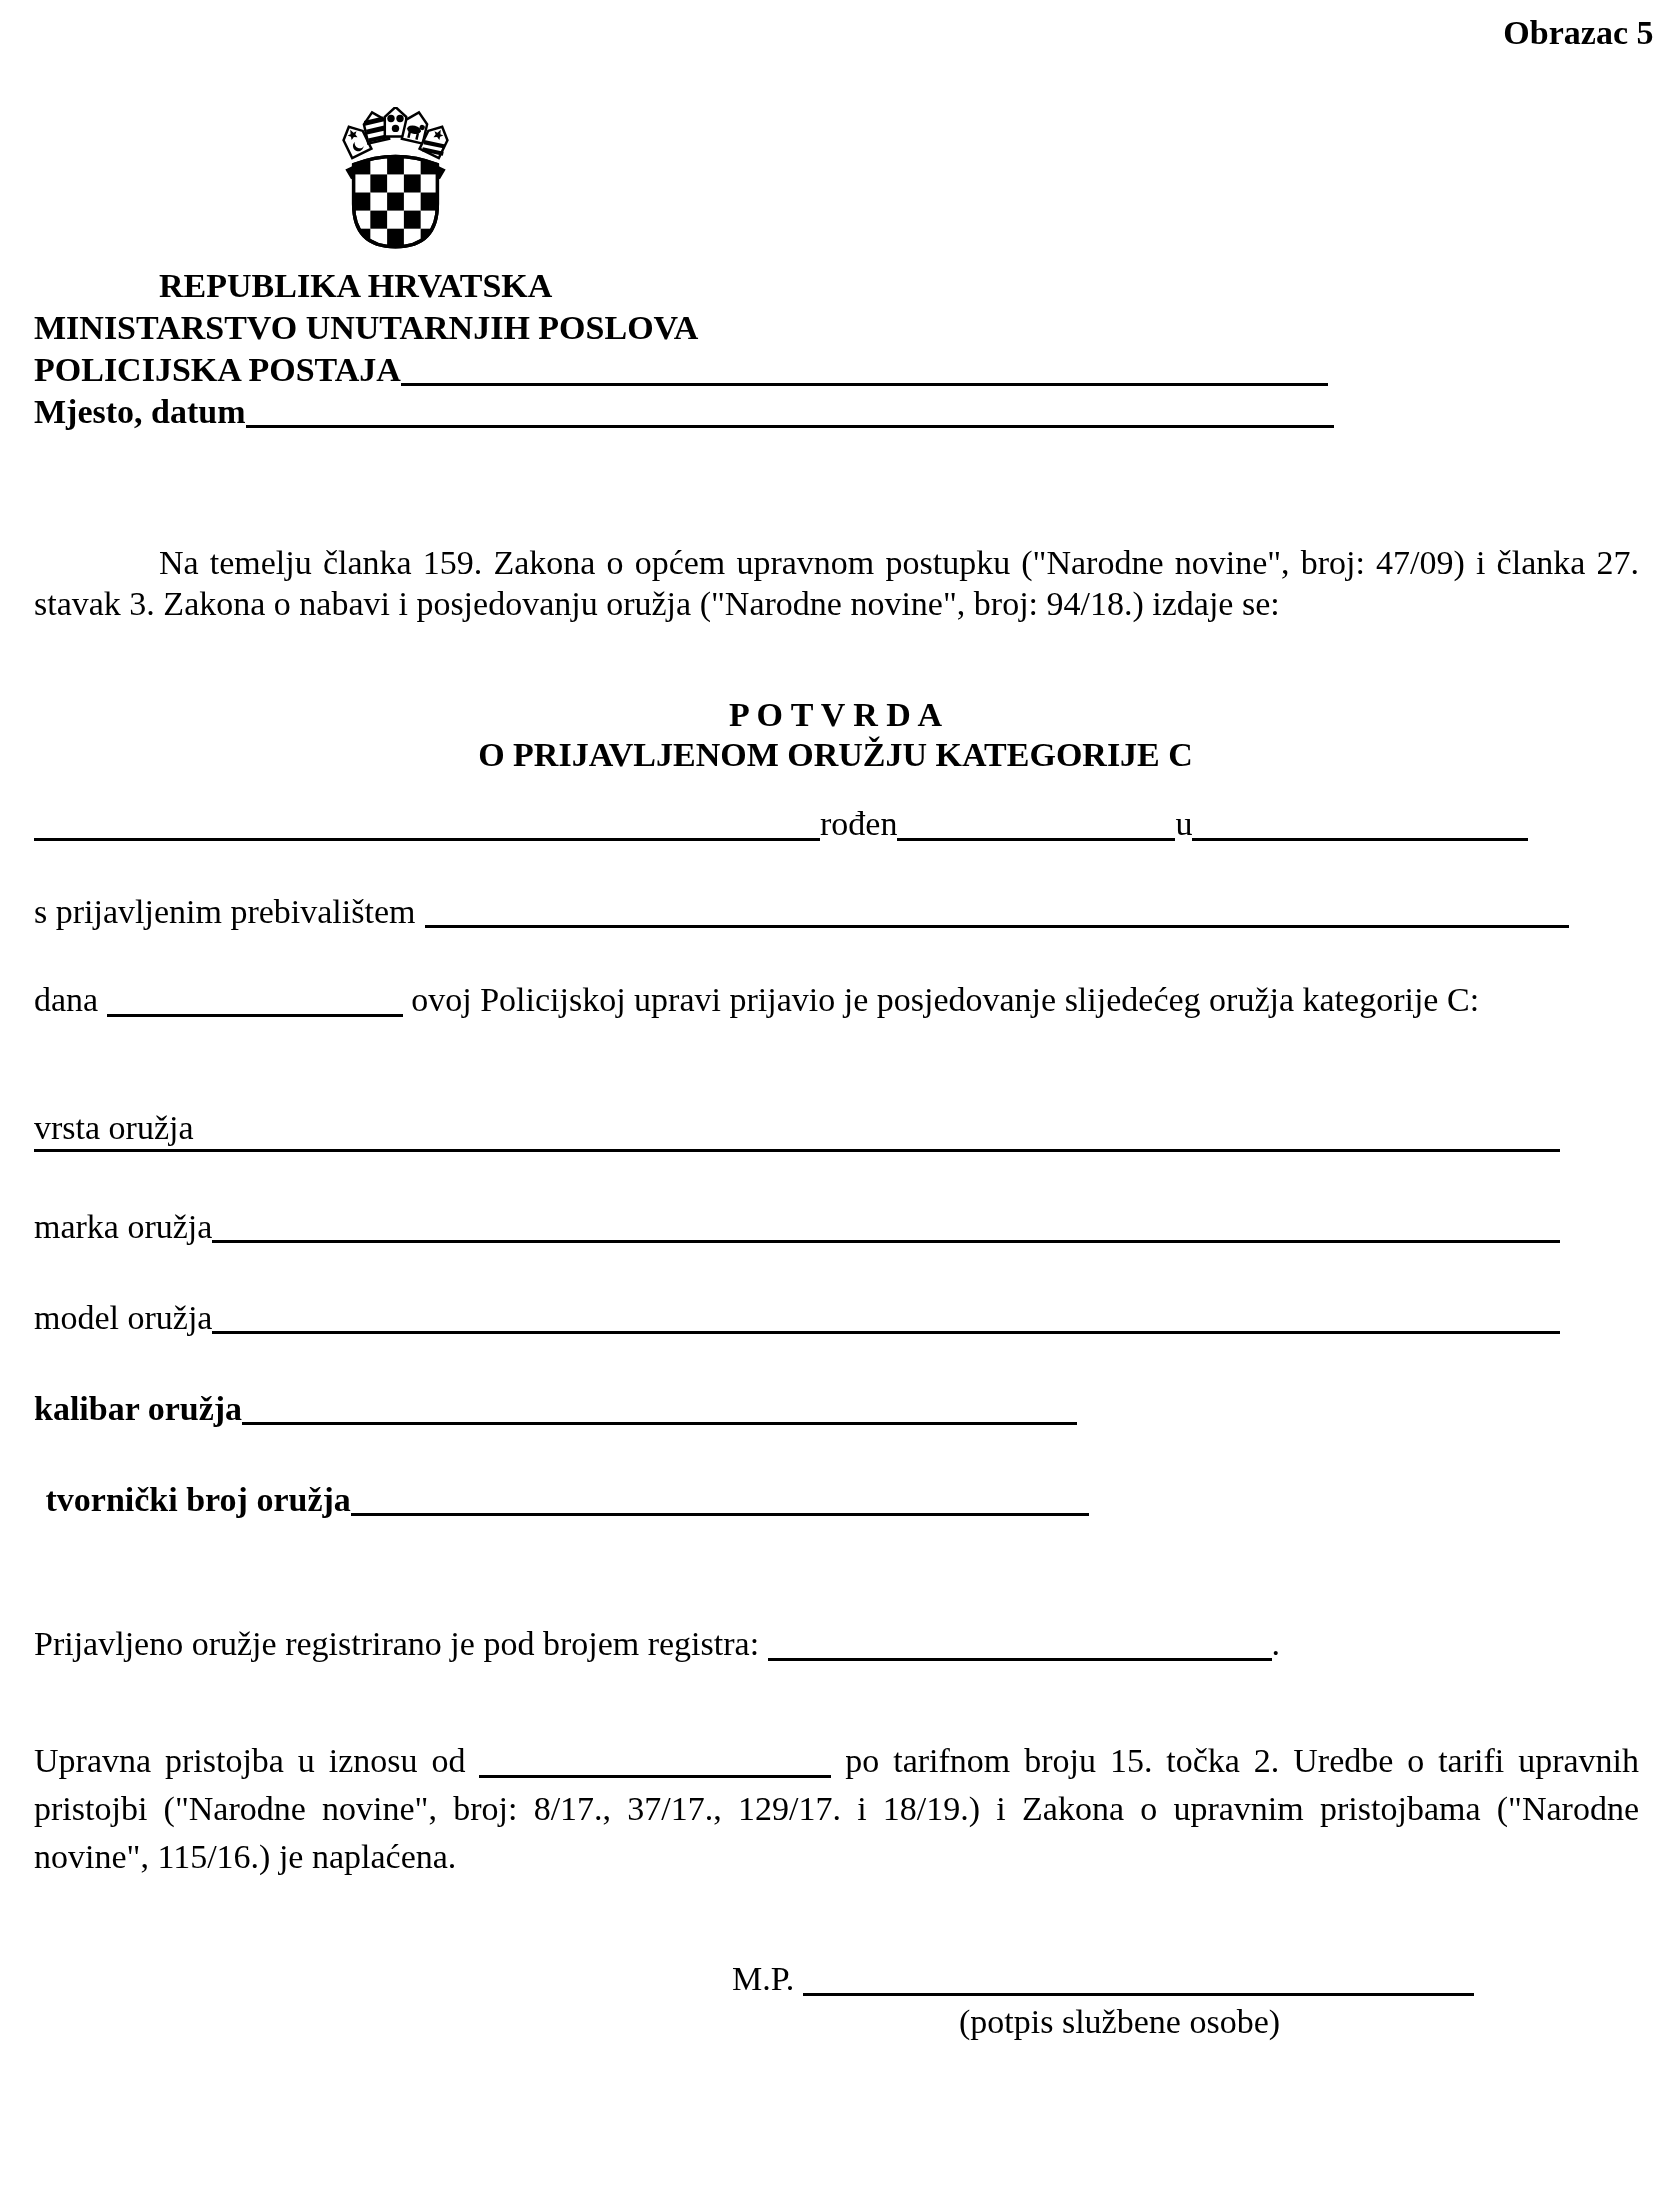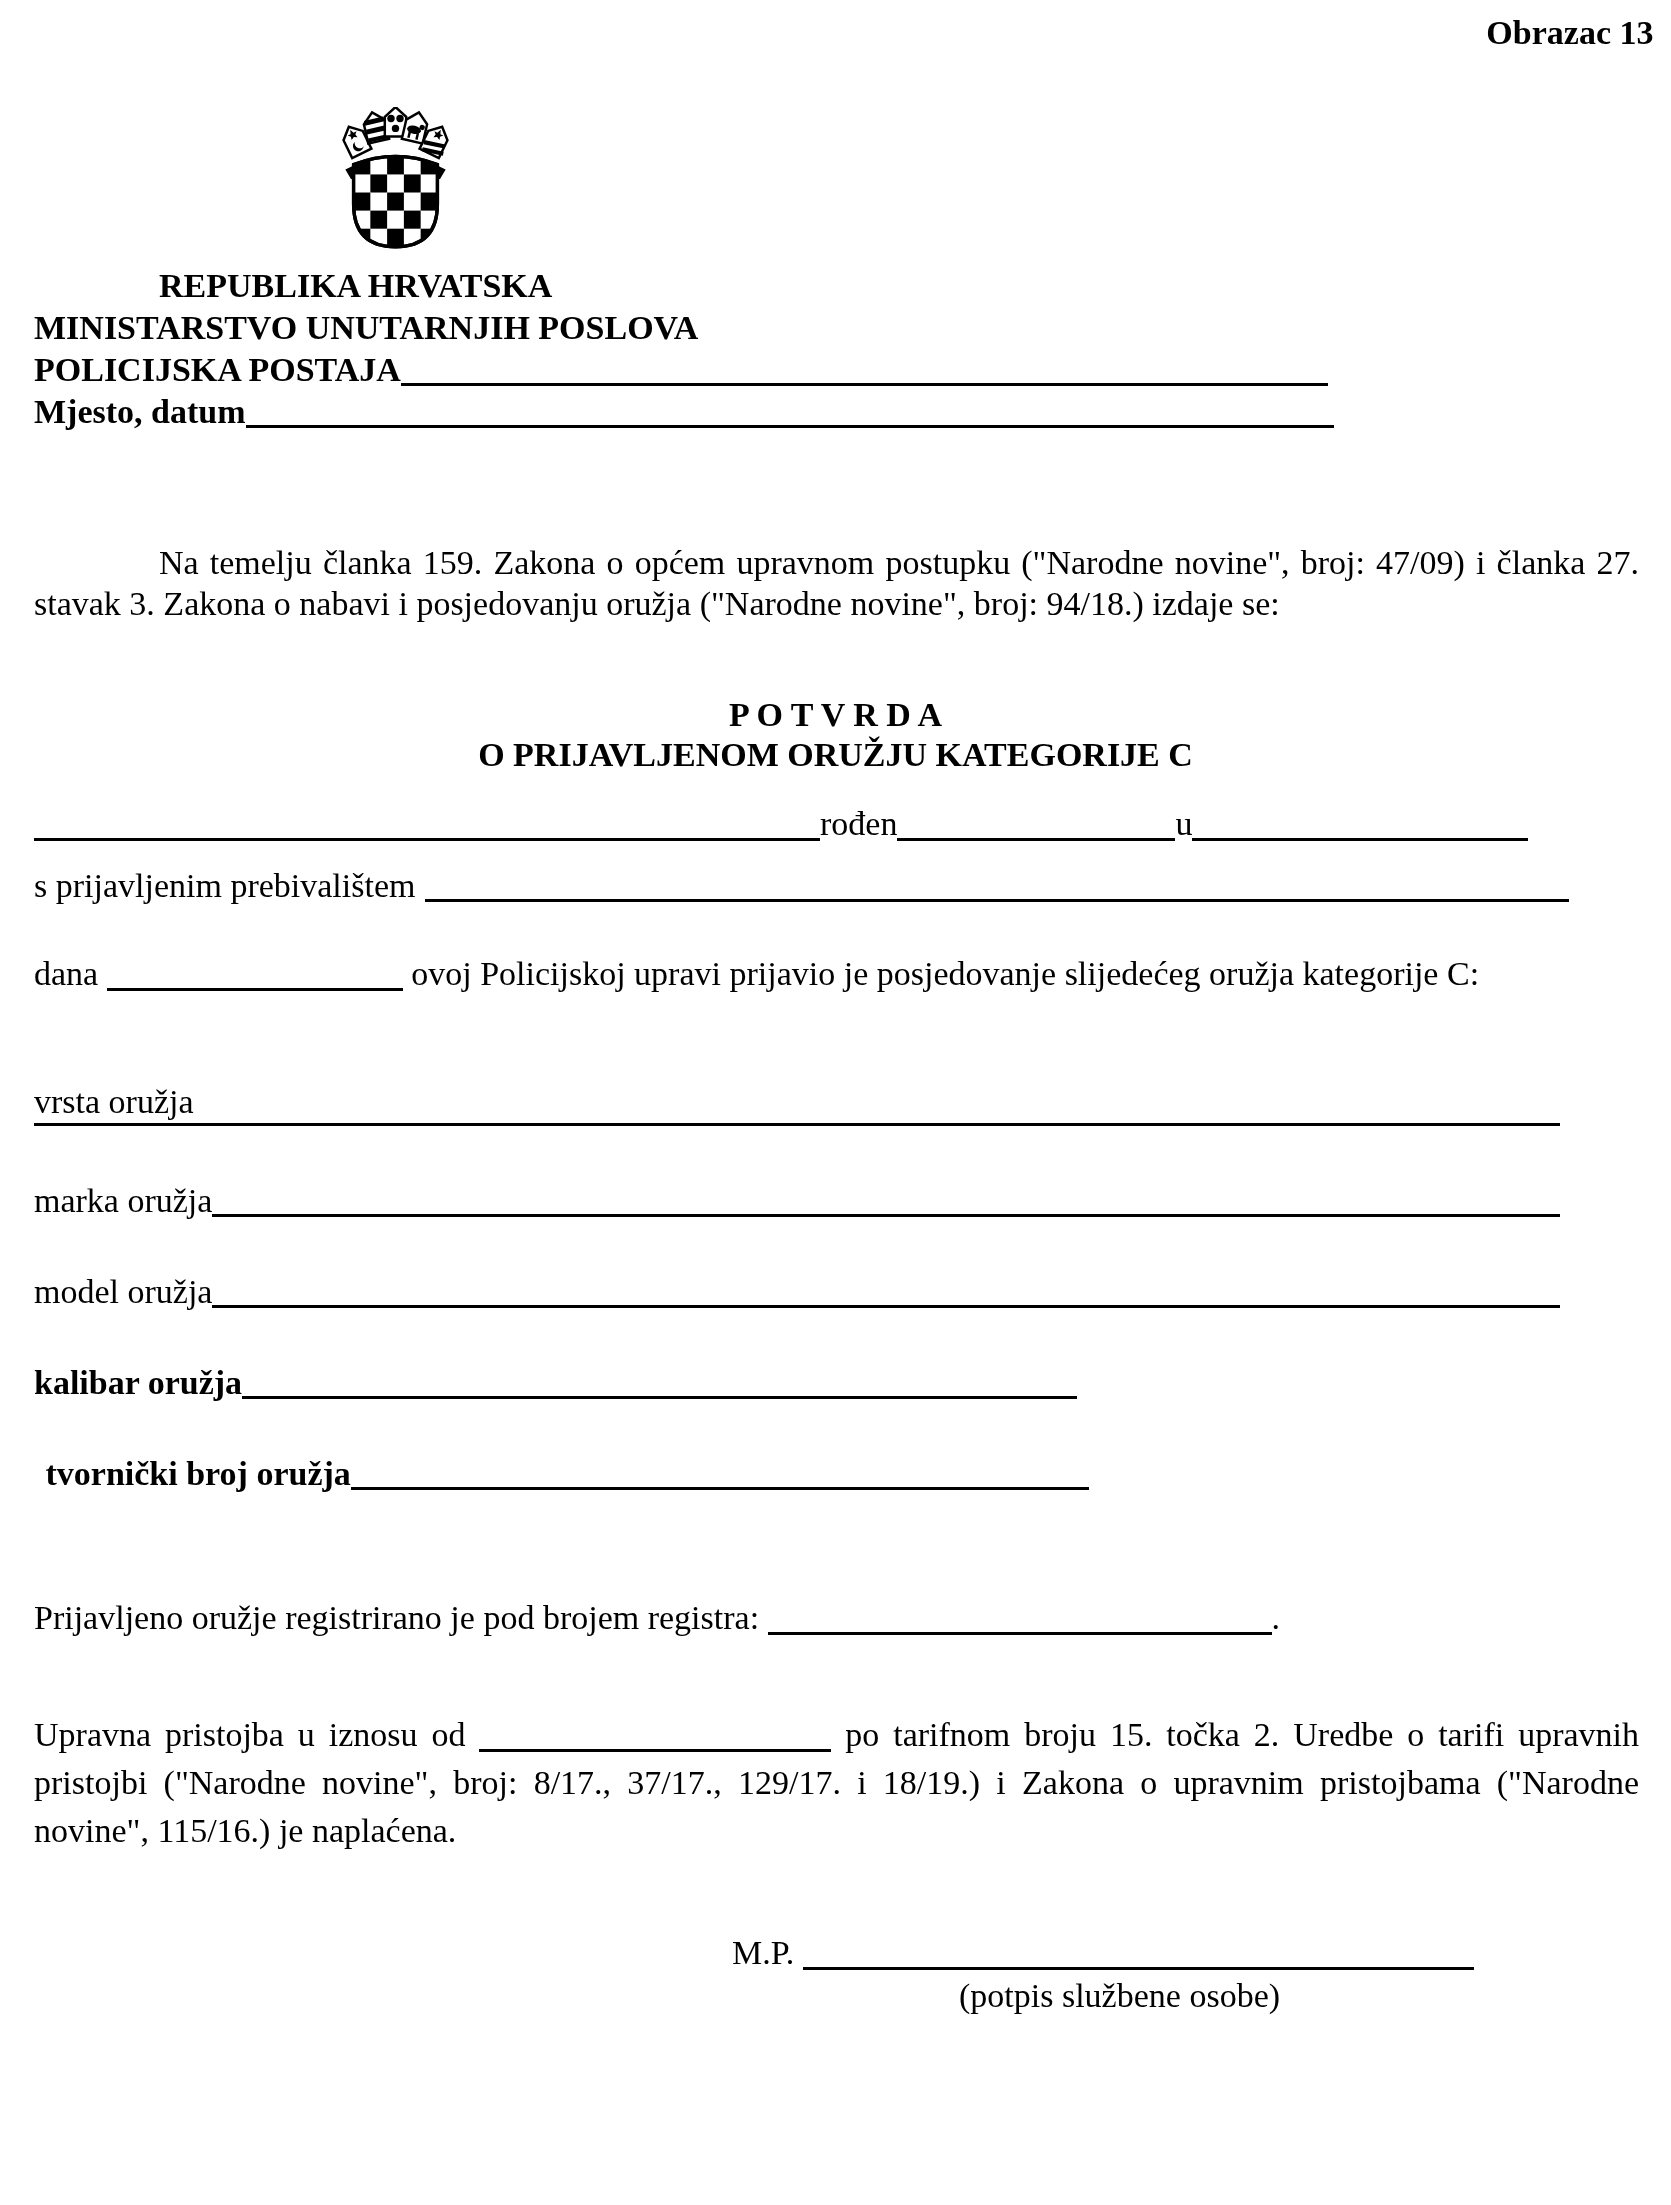--- a/index.html
+++ b/index.html
@@ -17,39 +17,39 @@
   .hdr-country { padding-left:125px; }
   .flexrow { display:flex; align-items:stretch; }
   .flexrow .lbl { white-space:nowrap; }
   .fill { flex:1 1 auto; border-bottom:3.3px solid #000; margin-bottom:5px; }
   .w-hdr { width:1294px; }
   .w-mjesto { width:1300px;text-align:center; }
   .blank { display:inline-block; height:1em; border-bottom:3.3px solid #000; vertical-align:-0.2em; }
   .legal { width:1605px; margin:109px 0 0 0; text-align:justify; text-indent:125px; line-height:41px; }
   .title-block { margin-top:71px; text-align:center; line-height:40px; }
   .person-name-row { margin-top:28px; white-space:nowrap; }
-  .residence-row { width:1535px; margin-top:20px;justify-content:space-between; }
+  .residence-row { width:1535px; margin-top:46px;justify-content:space-between; }
   .residence-row .fill { margin-left:10px; }
   .date-row { margin-top:46px; white-space:nowrap; }
   .weapon-row { margin-top:49px; }
   .weapon-row.first { margin-top:86px;flex-direction:column; }
   .w-full { width:1526px; }
   .w-half { width:1043px;font-weight:bold; }
   .serial-indent { padding-left:11.5px;align-items:flex-end; }
   .registration-row { margin-top:102px; white-space:nowrap; }
   .fee { width:1605px; margin:72px 0 0 0; text-align:justify; line-height:48px; }
   .mp-row { margin-top:77px; margin-left:698px; white-space:nowrap; }
   .caption { margin-top:1.6px; margin-left:925px; }
 </style>
 </head>
 <body>
 
 <div class="page">
 
-  <div class="form-code bold">Obrazac 13</div>
+  <div class="form-code bold">Obrazac 5</div>
 
   <div class="arms">
     <svg width="107" height="148" viewBox="0 0 130 180" xmlns="http://www.w3.org/2000/svg">
       <defs>
         <clipPath id="shieldClip">
           <path d="M14,70 Q65,50 116,70 L116,118 Q116,170 65,170 Q14,170 14,118 Z"></path>
         </clipPath>
       </defs>
 
       <g stroke="#000" stroke-width="3" fill="#fff">

